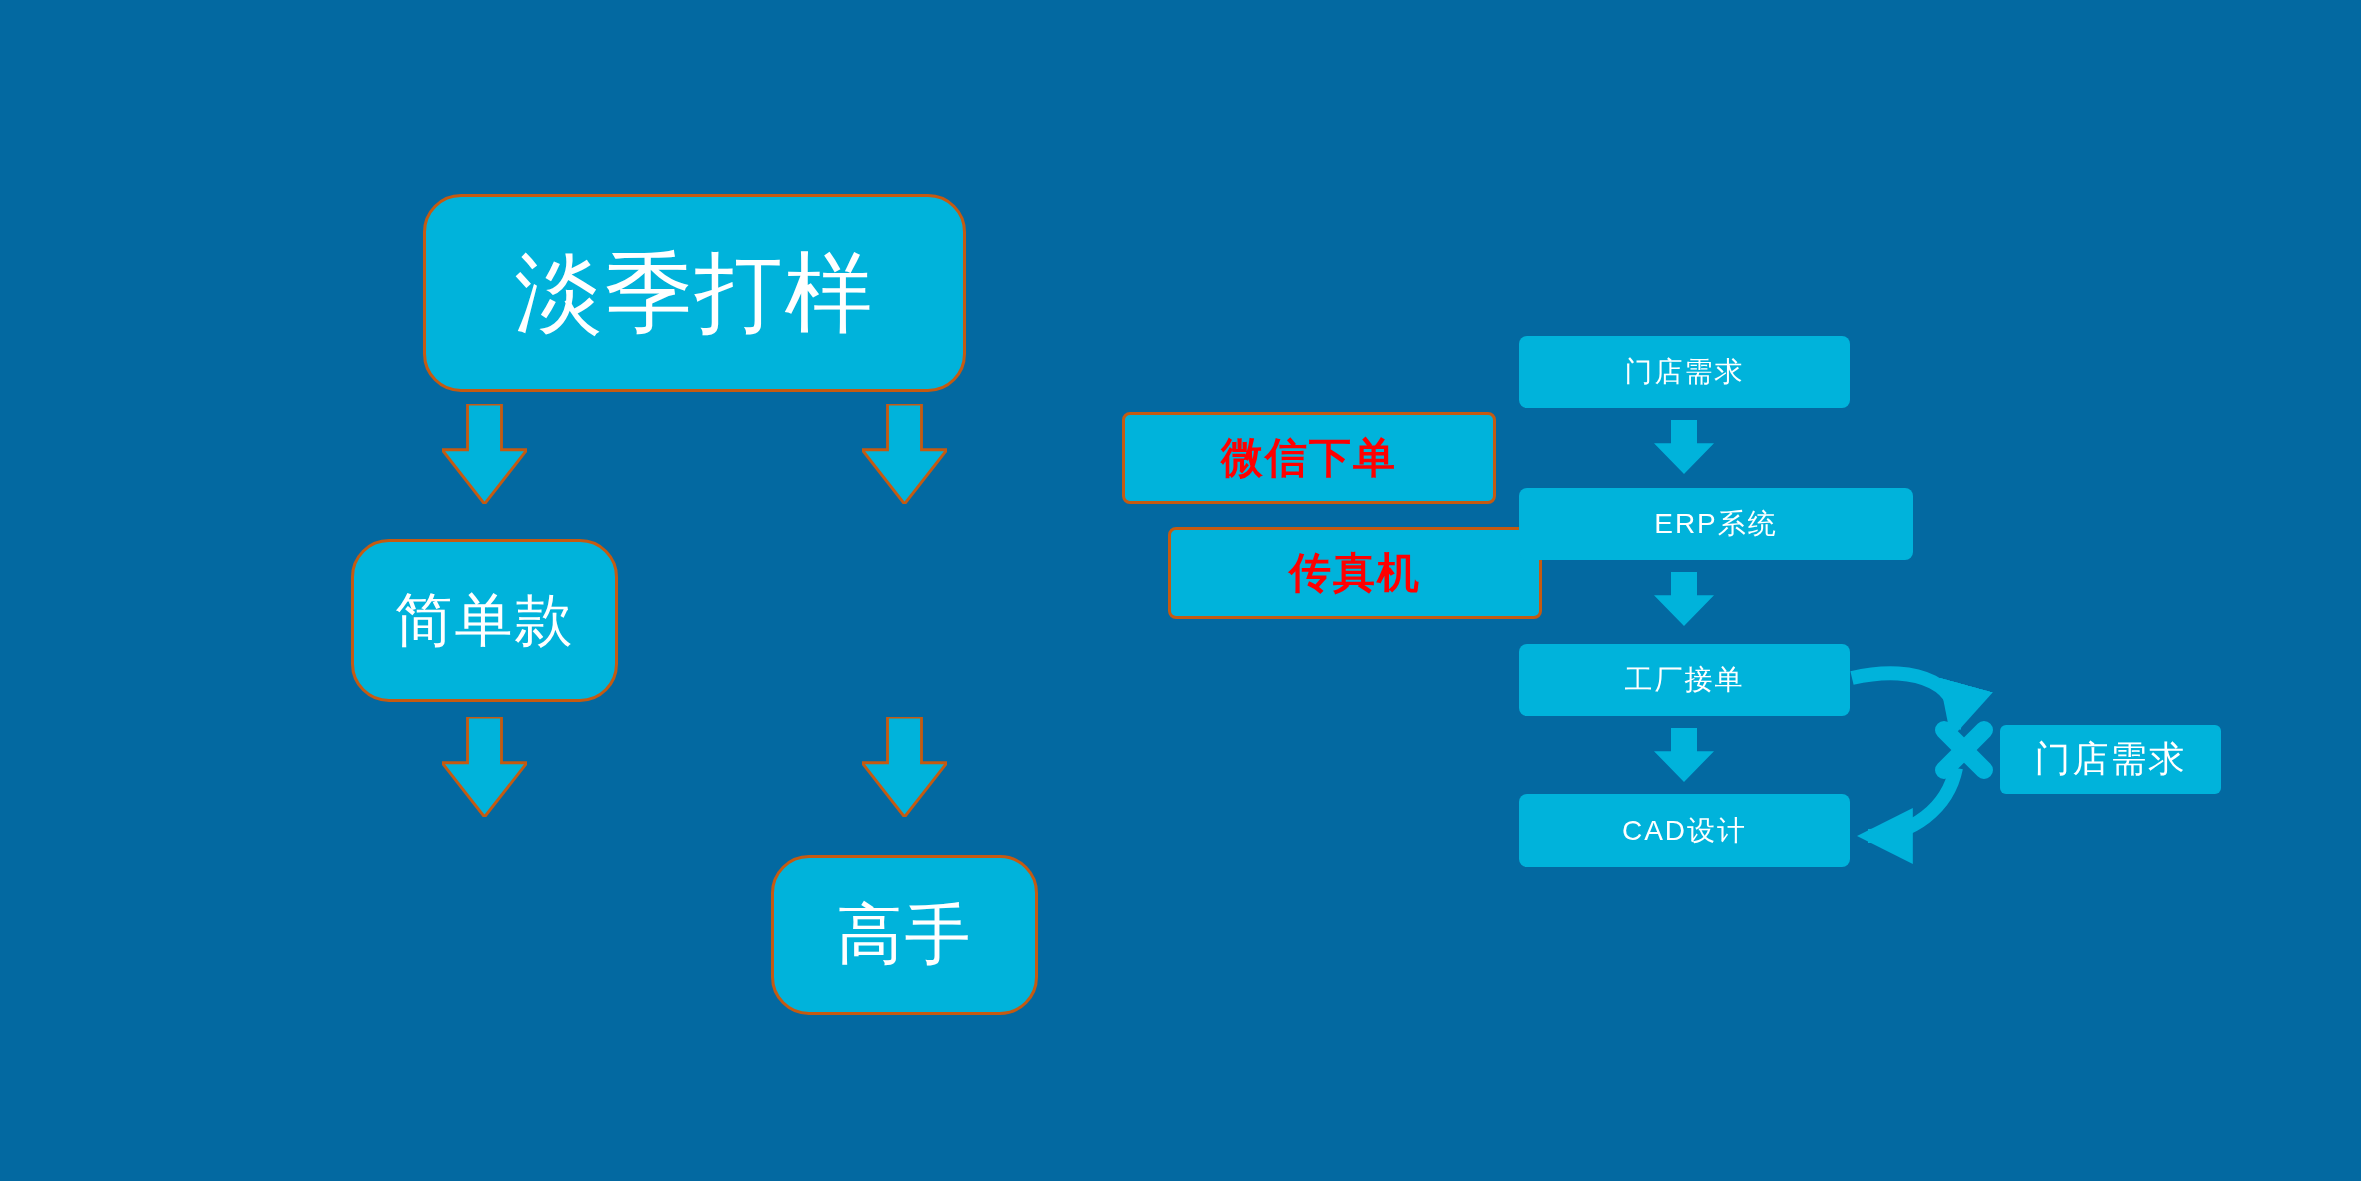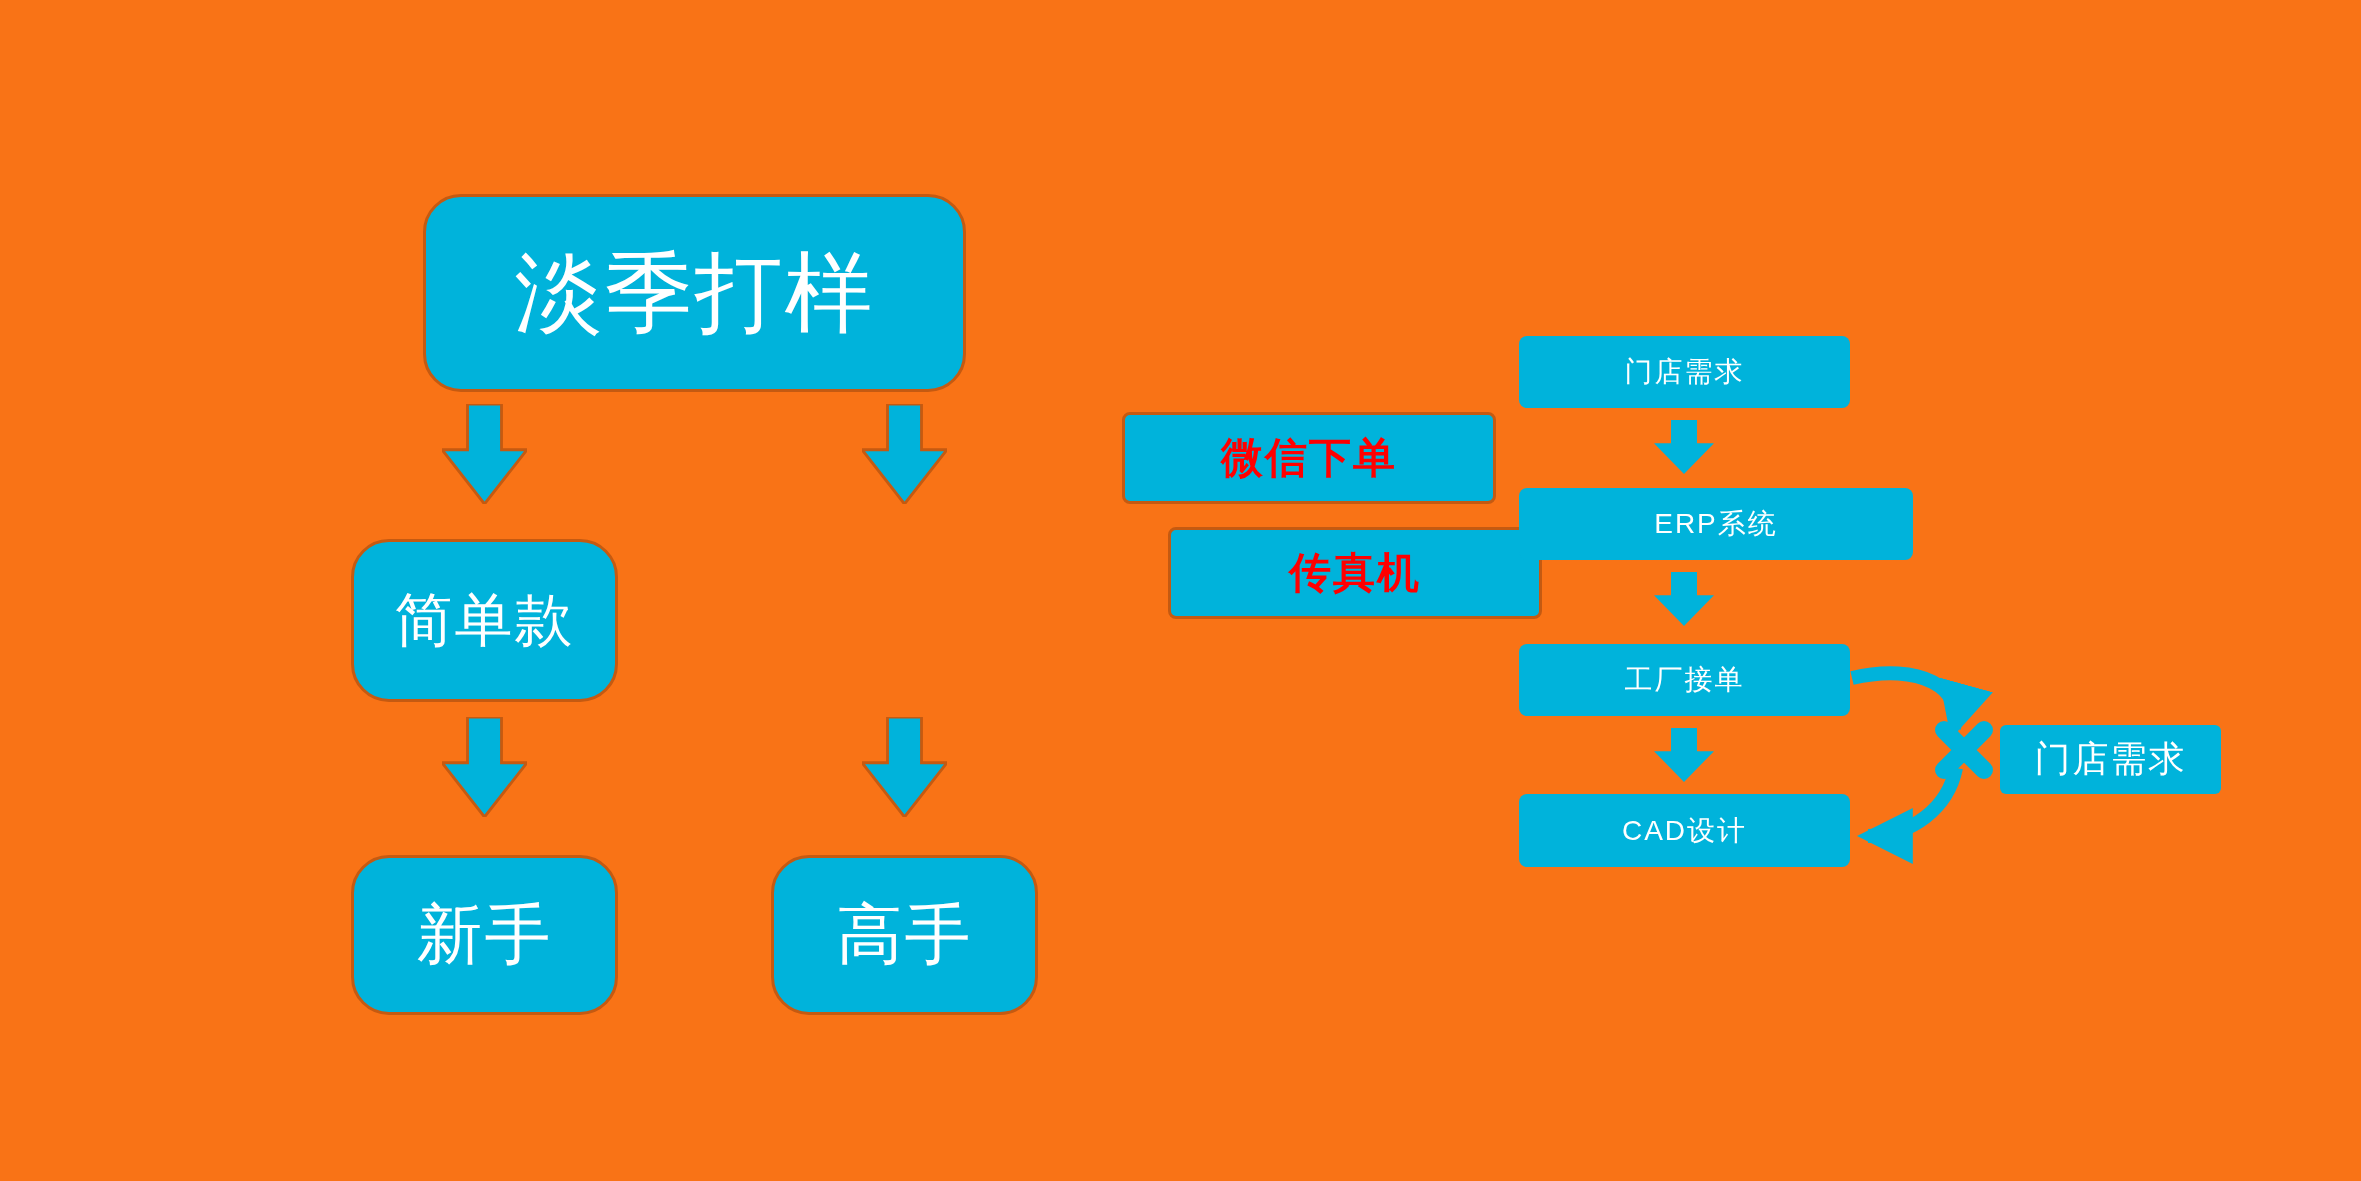--- a/index.html
+++ b/index.html
@@ -5,21 +5,21 @@
   html, body {
     margin: 0;
     padding: 0;
     background: #ffffff;
     font-family: "Liberation Sans", "DejaVu Sans", sans-serif;
   }
   #canvas {
     position: relative;
     width: 2361px;
     height: 1181px;
-    background: #f97316;
+    background: #0369a1;
     overflow: hidden;
     text-decoration: underline;
   }
   .node {
     position: absolute;
     background: #00B3DB;
     border: 3px solid #C55A11;
     color: #ffffff;
     display: flex;
     align-items: center;
@@ -74,21 +74,20 @@
 
   <div class="node big mid" style="left:351px; top:539px; width:267px; height:163px;">简单款</div>
 
   <svg class="block-arrow" style="left:442px; top:717px;" width="85" height="100" viewBox="0 0 60 70" preserveAspectRatio="none">
     <path d="M18 0 H42 V32 H60 L30 70 L0 32 H18 Z" fill="#00B3DB" stroke="#C55A11" stroke-width="2"></path>
   </svg>
   <svg class="block-arrow" style="left:862px; top:717px;" width="85" height="100" viewBox="0 0 60 70" preserveAspectRatio="none">
     <path d="M18 0 H42 V32 H60 L30 70 L0 32 H18 Z" fill="#00B3DB" stroke="#C55A11" stroke-width="2"></path>
   </svg>
 
-  <div class="node big leaf" style="left:351px; top:855px; width:267px; height:160px;">新手</div>
   <div class="node big leaf" style="left:771px; top:855px; width:267px; height:160px;">高手</div>
 
   <div class="node channel" style="left:1122px; top:412px; width:374px; height:92px;">微信下单</div>
   <div class="node channel" style="left:1168px; top:527px; width:374px; height:92px;">传真机</div>
 
   <div class="node step" style="left:1519px; top:336px; width:331px; height:72px;">门店需求</div>
 
   <svg class="block-arrow" style="left:1654px; top:420px;" width="60" height="54" viewBox="0 0 60 70" preserveAspectRatio="none">
     <path d="M17 0 H43 V30 H60 L30 70 L0 30 H17 Z" fill="#00B3DB"></path>
   </svg>

